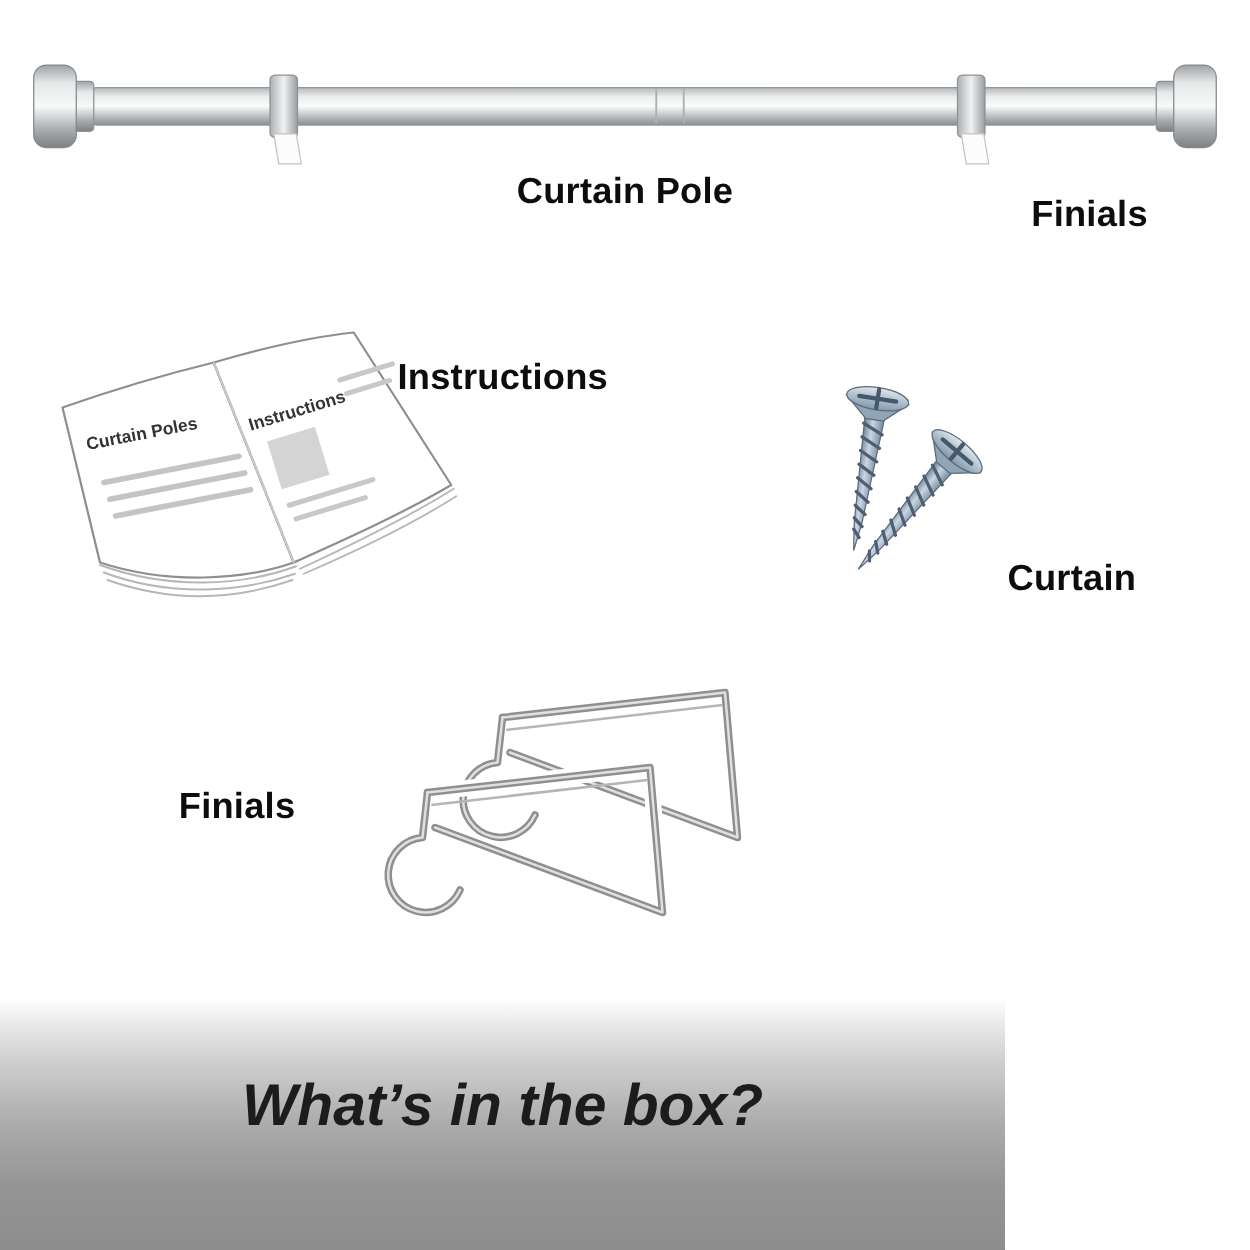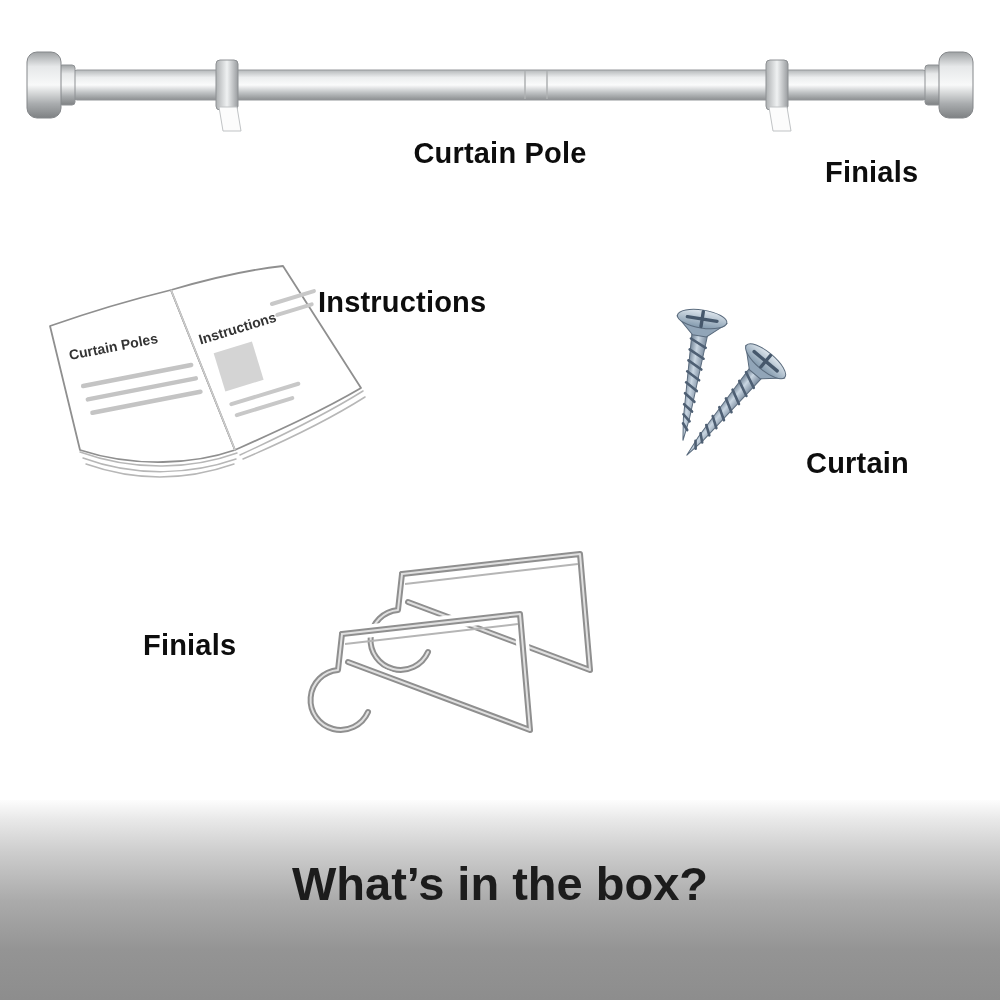--- a/index.html
+++ b/index.html
@@ -13,22 +13,23 @@
   #label-instructions{top:286px;left:318px;}
   #label-screws{top:447px;left:806px;}
   #label-brackets{top:629px;left:143px;}
 
   #pole-illustration{position:absolute;left:25px;top:45px;width:950px;height:90px;}
   #booklet-illustration{position:absolute;left:35px;top:260px;width:335px;height:255px;}
   #screws-illustration{position:absolute;left:645px;top:300px;width:165px;height:190px;}
   #brackets-illustration{position:absolute;left:278px;top:538px;width:330px;height:232px;}
 
   #banner{
-    position:absolute;left:0;top:800px;width:1000px;height:200px;
+    position:absolute;left:0;top:800px;width:804px;height:200px;
     background:linear-gradient(180deg,#fdfdfd 0%,#e8e8e8 10%,#cdcdcd 26%,#ababab 50%,#949494 75%,#8d8d8d 100%);
+    font-style:italic;
   }
   #banner-title{margin:0;padding-top:56px;text-align:center;font-size:47px;font-weight:700;color:#1c1c1c;}
 
   svg text{font-family:"Liberation Sans",sans-serif;}
   .wire{stroke:#8f8f8f;stroke-width:6;fill:none;stroke-linecap:round;stroke-linejoin:round;}
   .wirehi{stroke:#e0e0e0;stroke-width:2;fill:none;stroke-linecap:round;stroke-linejoin:round;}
   .halo{stroke:#ffffff;stroke-width:13;fill:none;stroke-linecap:round;stroke-linejoin:round;}
   .thinline{stroke:#b5b5b5;stroke-width:2;fill:none;}
 </style>
 </head>

